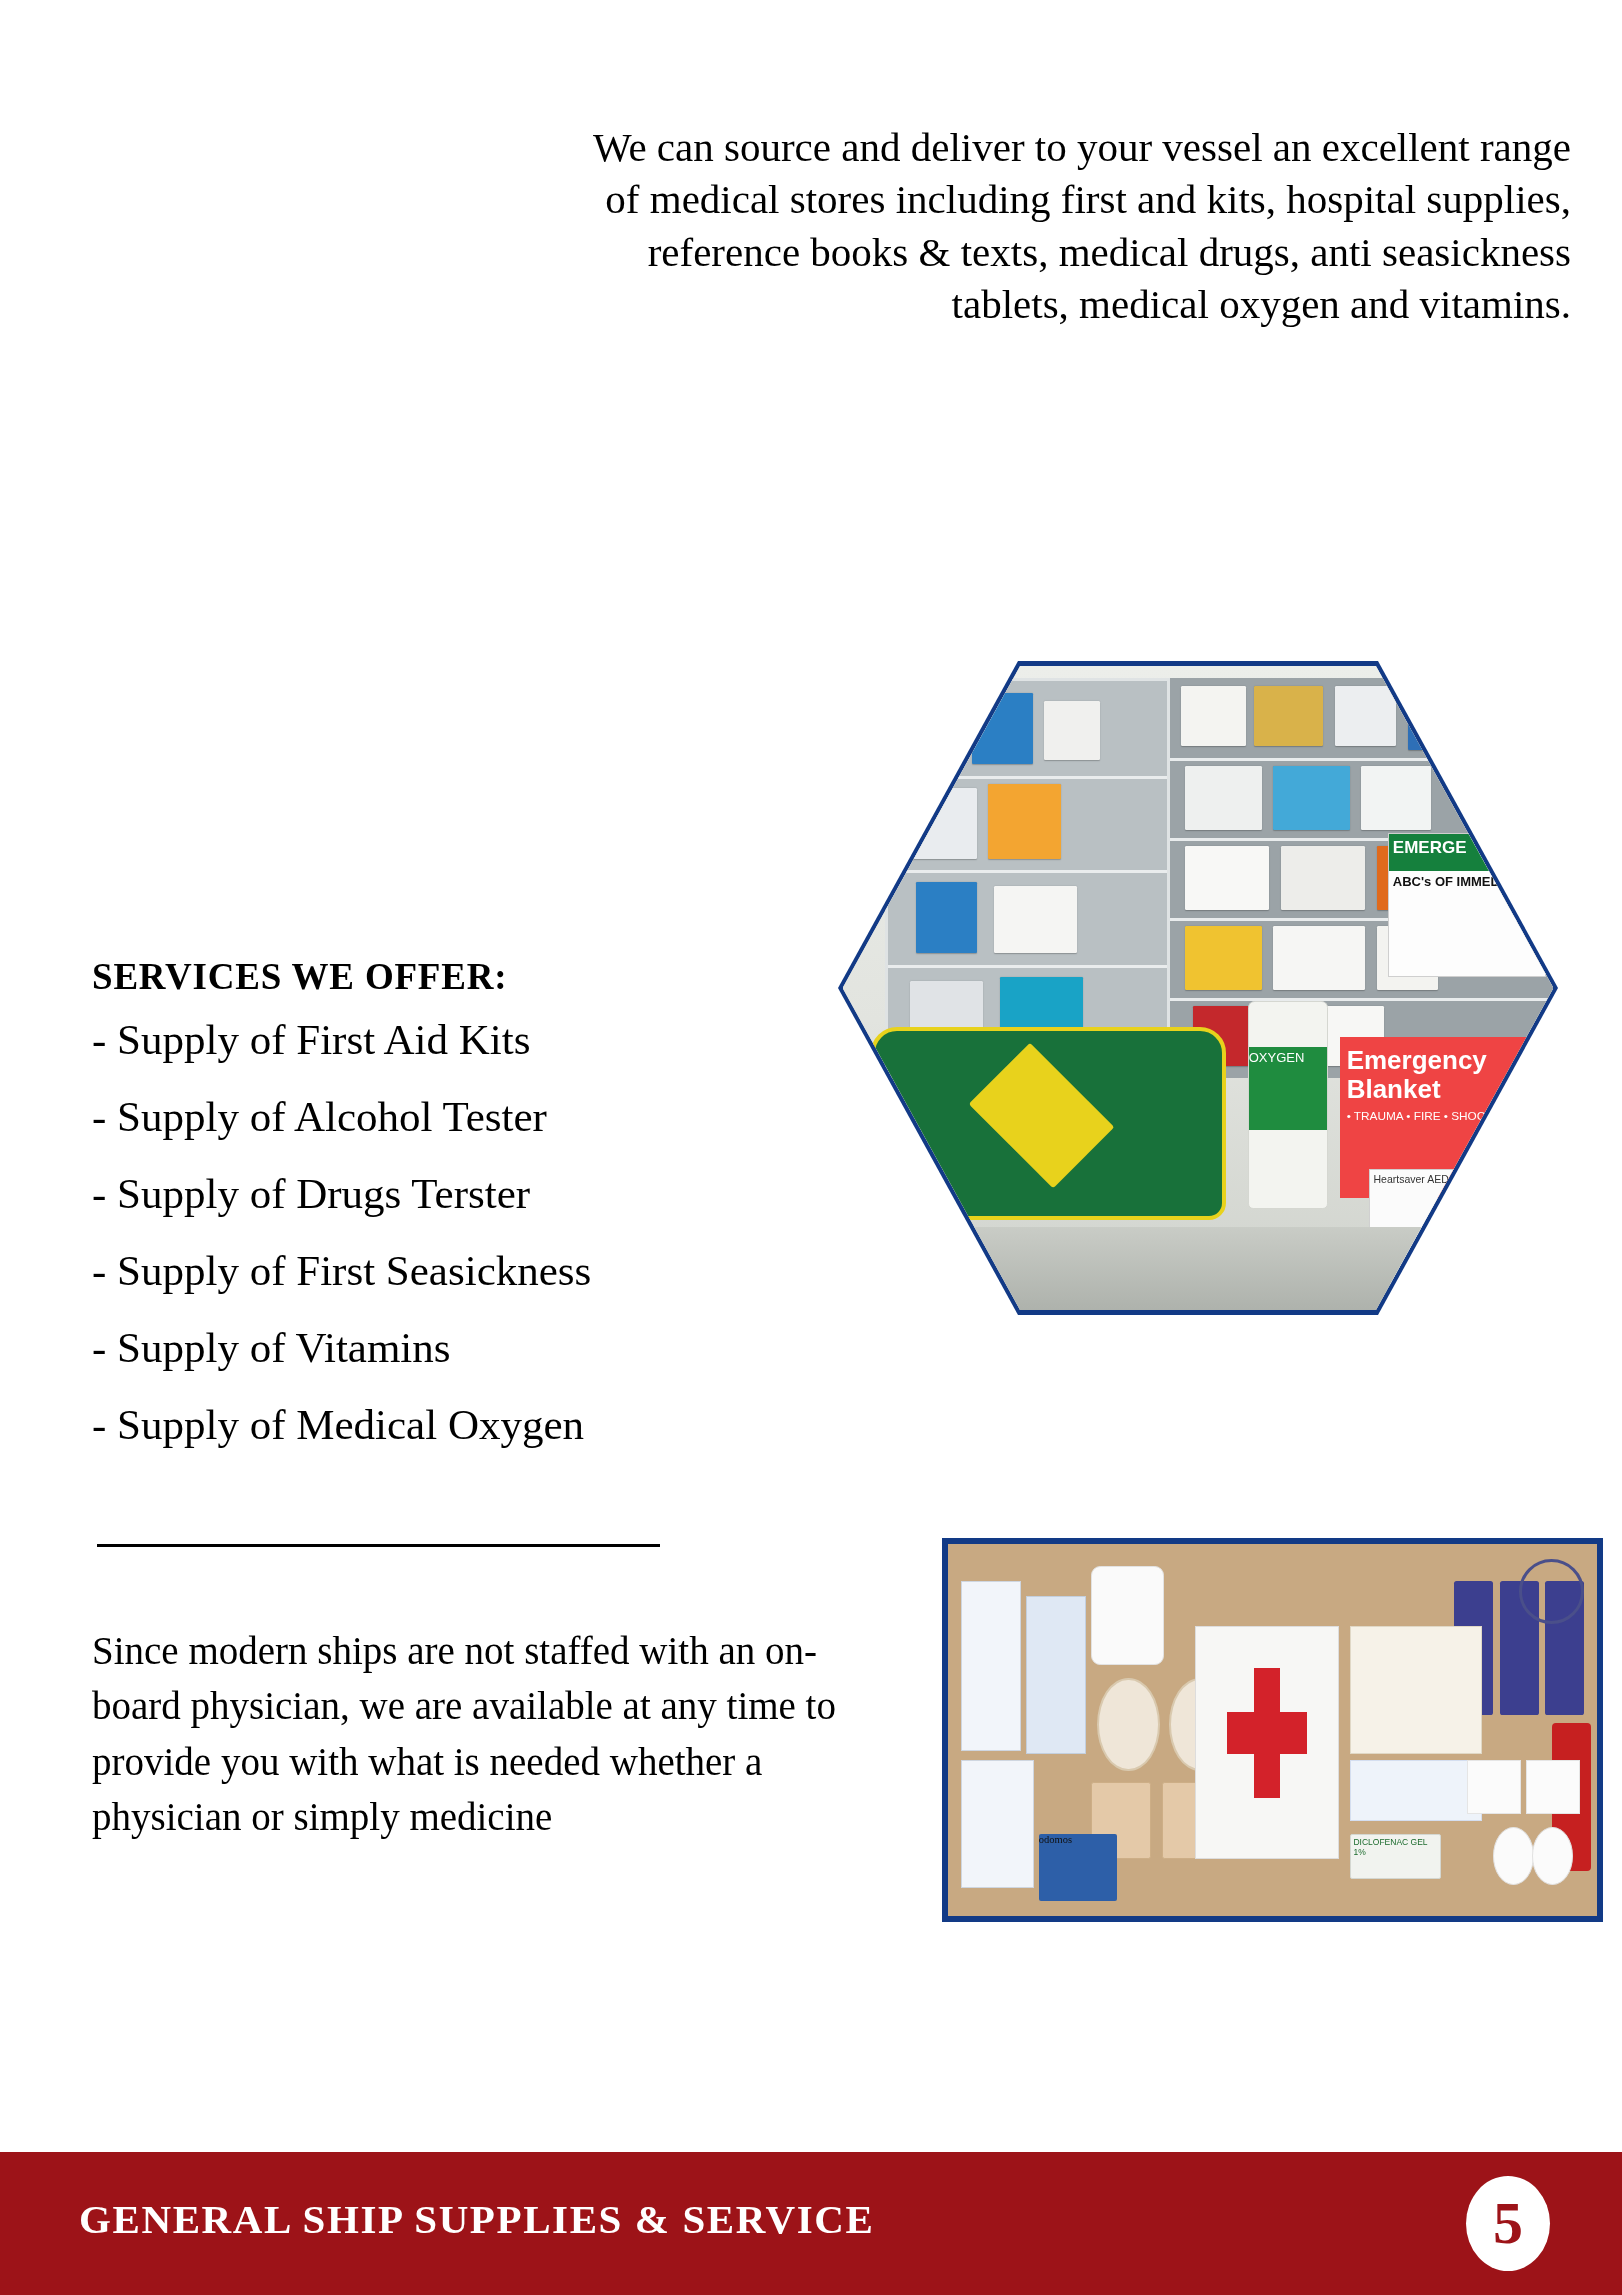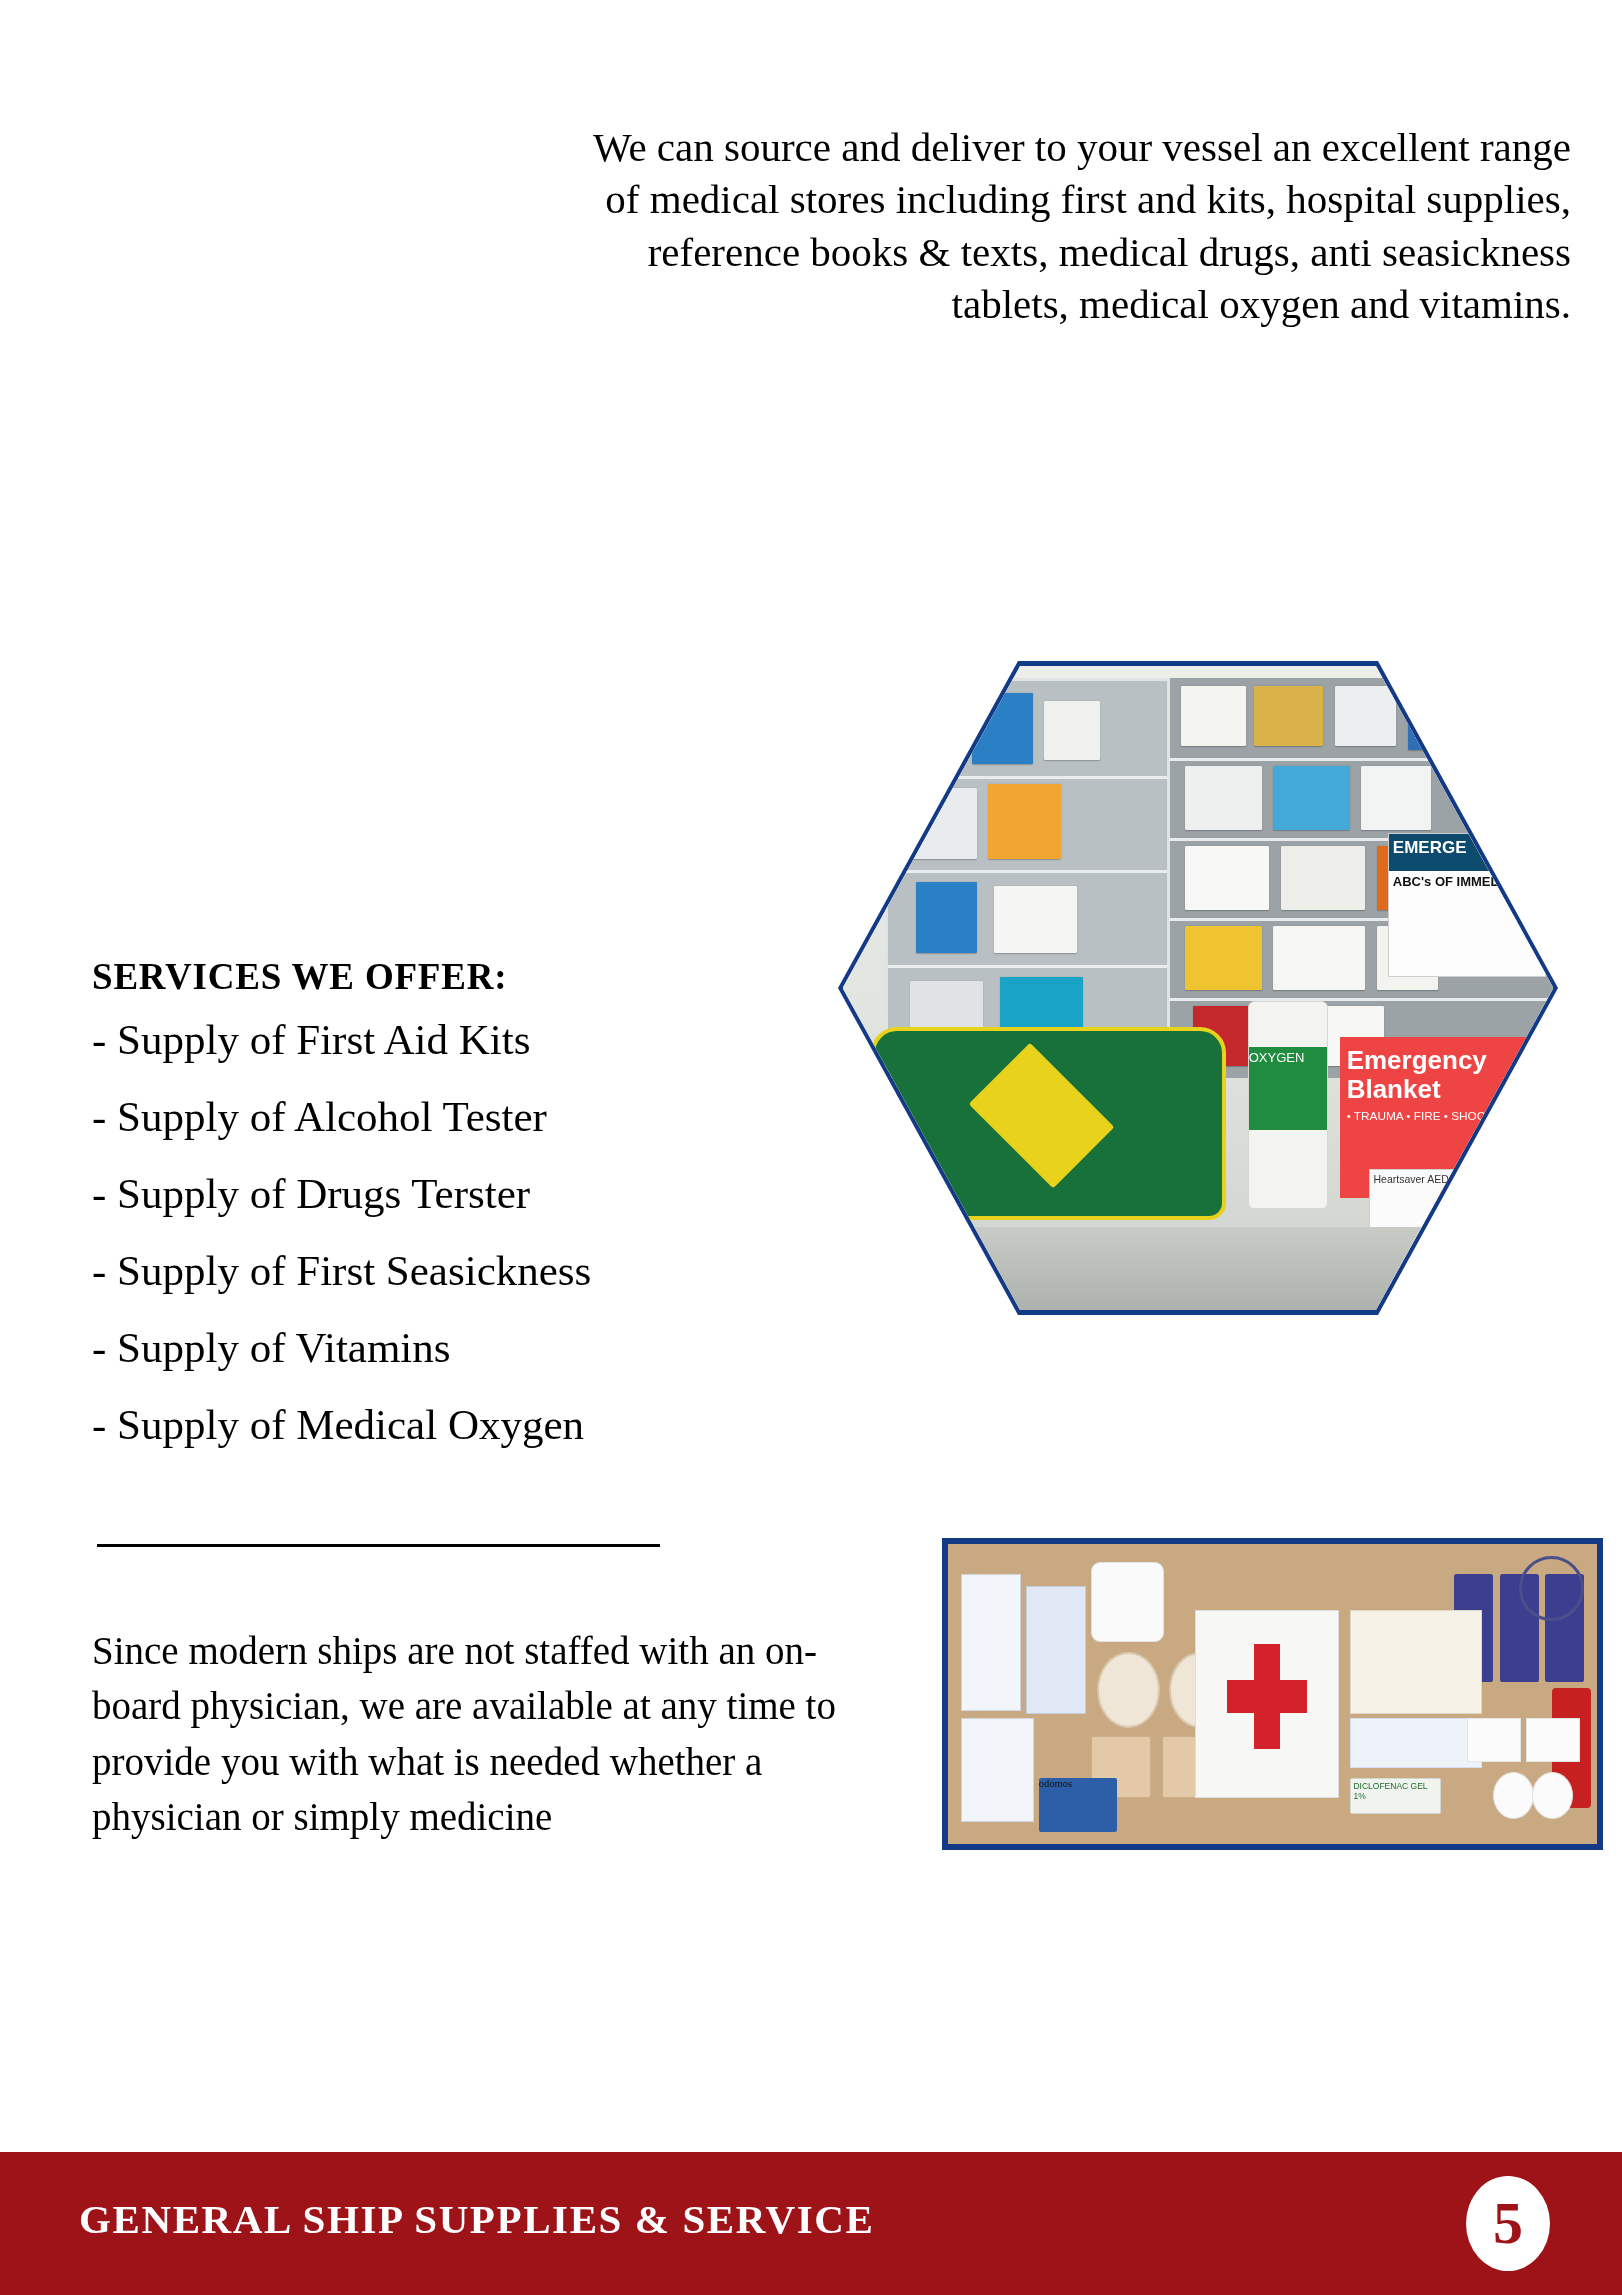--- a/index.html
+++ b/index.html
@@ -157,21 +157,21 @@
     position: absolute;
     right: 1%;
     top: 26%;
     width: 22%;
     height: 22%;
     background: #fdfdfd;
     border: 1.3px solid #cfcfcf;
   }
   .emerg-card .bar {
     height: 26%;
-    background: #0c4a6e;
+    background: #15803d;
     color: #fff;
     font-family: "Liberation Sans", sans-serif;
     font-weight: bold;
     font-size: 17px;
     line-height: 1.6;
     padding-left: 3.9px;
     box-sizing: border-box;
     overflow: hidden;
   }
   .green-bag {
@@ -261,21 +261,21 @@
     height: 13%;
     background: linear-gradient(#c9ccc6, #aeb2ac);
   }
 
   
   #kit-photo-wrap {
     position: absolute;
     top: 1538px;
     left: 942px;
     width: 661px;
-    height: 312px;
+    height: 384px;
     background: #123a86;
     padding: 5.9px;
     box-sizing: border-box;
   }
   #kit-photo {
     position: relative;
     width: 100%;
     height: 100%;
     background: #c8a982;
     overflow: hidden;

